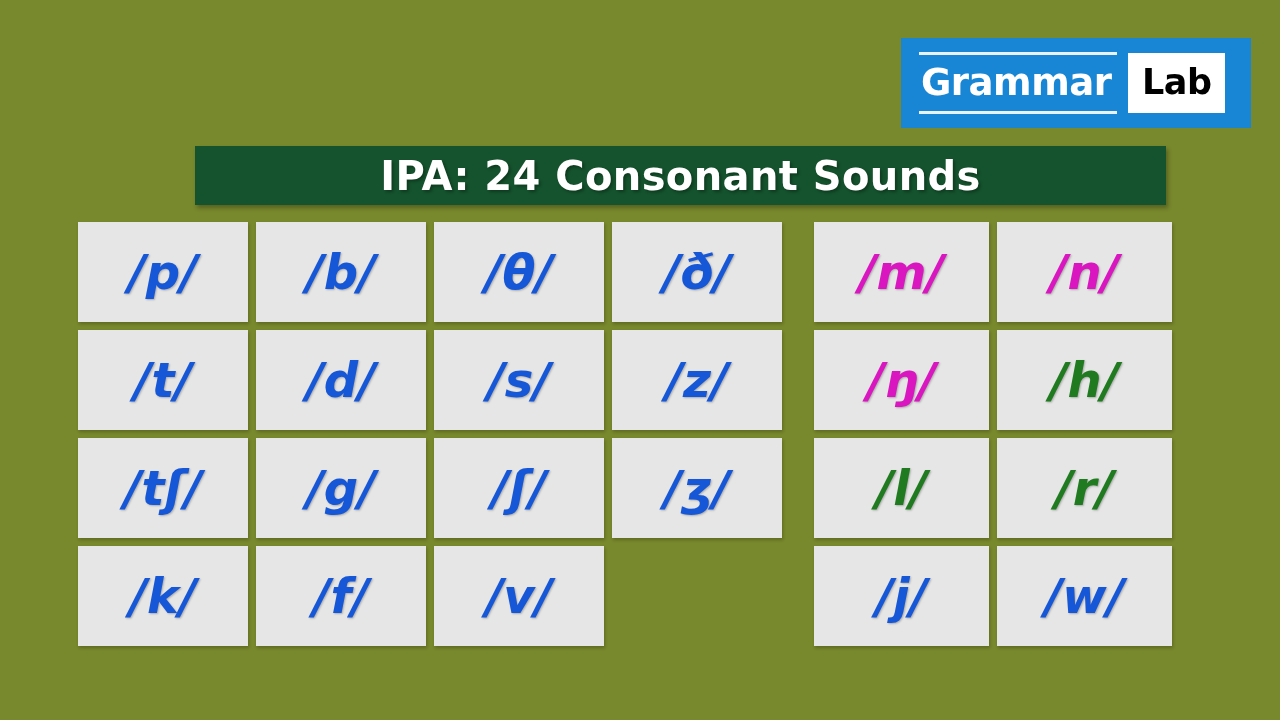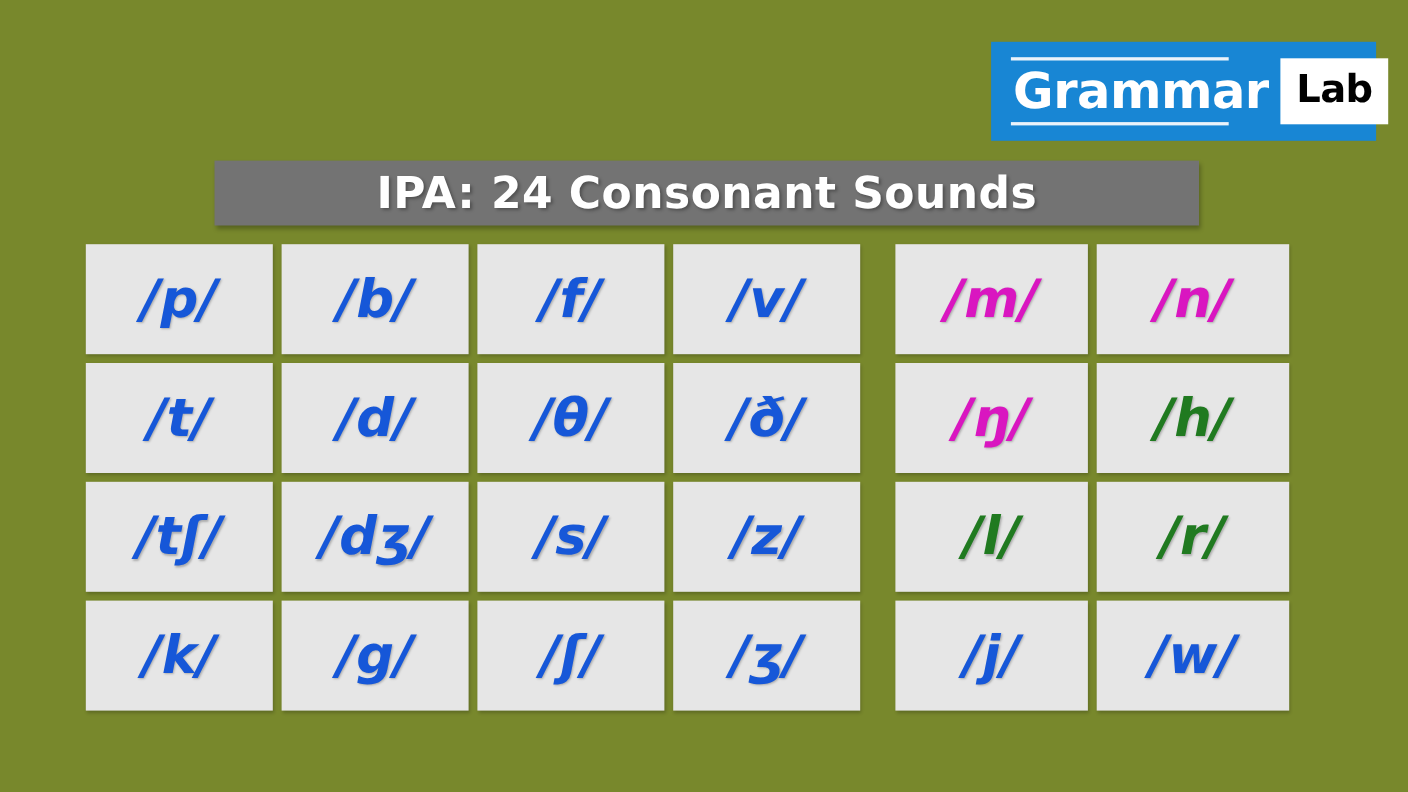--- a/index.html
+++ b/index.html
@@ -34,21 +34,21 @@
     justify-content: center;
   }
   #logo-rule-top,
   #logo-rule-bottom {
     height: 3px;
     background: #eaf3fb;
     width: 198px;
   }
   #logo-grammar {
     color: #ffffff;
-    font-size: 45px;
+    font-size: 37px;
     font-weight: bold;
     line-height: 52px;
     letter-spacing: -0.5px;
     padding: 2px 0 2px 2px;
   }
   #logo-lab-box {
     background: #ffffff;
     margin-left: 11px;
     padding: 3px 14px 5px 14px;
     align-self: center;
@@ -59,23 +59,23 @@
     font-weight: bold;
     line-height: 52px;
     letter-spacing: -0.5px;
   }
 
   
   #title-banner {
     position: absolute;
     left: 195px;
     top: 146px;
-    width: 895px;
+    width: 971px;
     height: 59px;
-    background: #737373;
+    background: #14532d;
     display: flex;
     align-items: center;
     justify-content: center;
     box-shadow: 2px 3px 4px rgba(0,0,0,0.28);
   }
   #title-text {
     color: #ffffff;
     font-size: 40px;
     font-weight: bold;
     letter-spacing: 0.4px;
@@ -156,23 +156,20 @@
       <div class="cell">
         <span class="sym c-blue">/k/</span>
       </div>
       <div class="cell">
         <span class="sym c-blue">/b/</span>
       </div>
       <div class="cell">
         <span class="sym c-blue">/d/</span>
       </div>
       <div class="cell">
-        <span class="sym c-blue">/dʒ/</span>
-      </div>
-      <div class="cell">
         <span class="sym c-blue">/g/</span>
       </div>
       <div class="cell">
         <span class="sym c-blue">/f/</span>
       </div>
       <div class="cell">
         <span class="sym c-blue">/θ/</span>
       </div>
       <div class="cell">
         <span class="sym c-blue">/s/</span>

